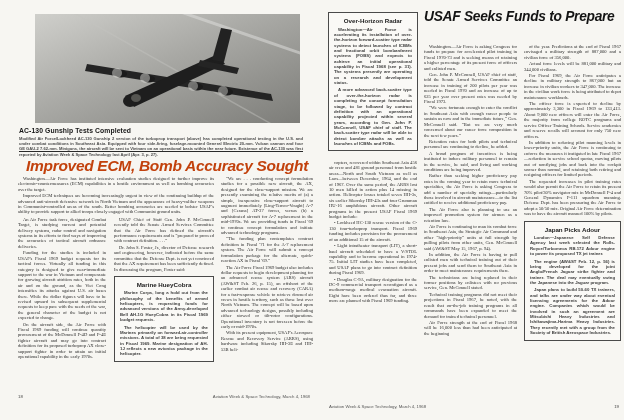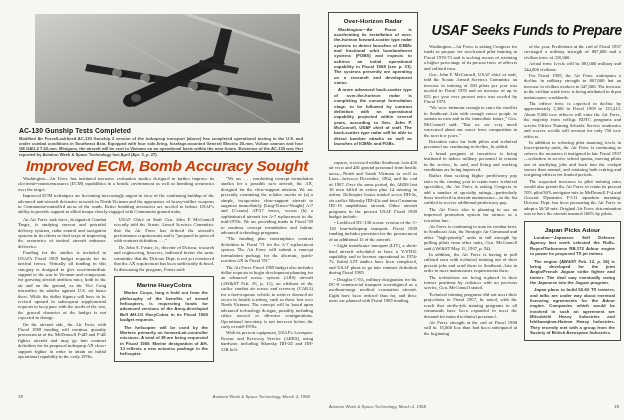--- a/index.html
+++ b/index.html
@@ -12,21 +12,21 @@
   .photo{position:absolute;left:20px;top:14px;width:265px;height:109px;margin:0;background:#9a9a98;overflow:hidden;}
   .photo svg{display:block;}
 
   
   .cap-title{position:absolute;left:4px;top:127px;margin:0;font:bold 6.8px "Liberation Sans",sans-serif;color:#161616;letter-spacing:.1px;}
   .cap-body{position:absolute;left:4px;top:136px;width:284px;margin:0;font:bold 4.1px/1.28 "Liberation Sans",sans-serif;color:#4a4a4a;text-align:justify;}
   .rule{position:absolute;left:4px;top:151px;width:284px;border-top:1.4px solid #2a2a2a;}
 
   
   .headline-left{position:absolute;left:3px;top:149px;margin:8px;font:bold italic 15.5px "Liberation Sans",sans-serif;font-style:italic;letter-spacing:-.3px;color:#c2410c;white-space:nowrap;}
-  .headline-right{position:absolute;left:98px;top:23px;margin:0;width:198px;font:bold italic 13.8px/1.2 "Liberation Sans",sans-serif;font-style:italic;letter-spacing:-.3px;color:#141414;text-align:right;}
+  .headline-right{position:absolute;left:98px;top:9px;margin:0;width:198px;font:bold italic 13.8px/1.2 "Liberation Sans",sans-serif;font-style:italic;letter-spacing:-.3px;color:#141414;}
 
   
   .para{margin:0 0 1px 0;font-size:4.6px;line-height:1.18;text-align:justify;text-indent:5px;}
   .para:first-child{text-indent:5px;}
   .body-grid{position:absolute;left:3px;top:176px;width:295px;height:214px;display:flex;gap:7px;overflow:hidden;}
   .left-block{width:196px;}
   .intro{width:196px;margin-bottom:2px;}
   .two-cols{display:flex;gap:8px;}
   .col-a{width:88px;}
   .col-b{width:100px;}

